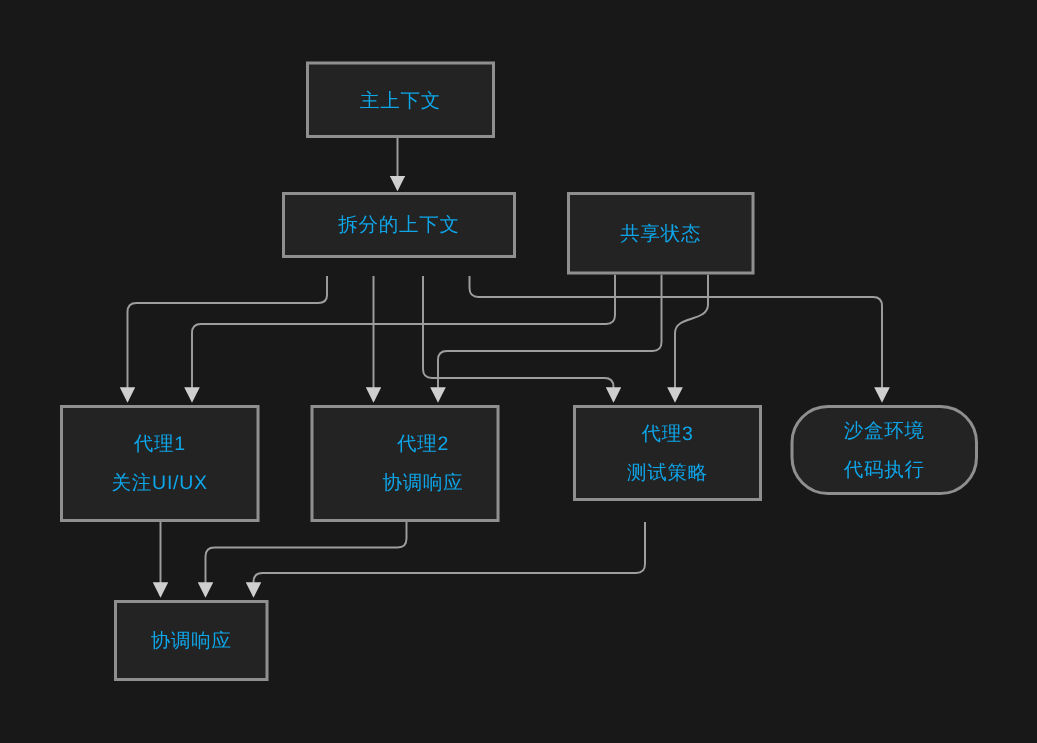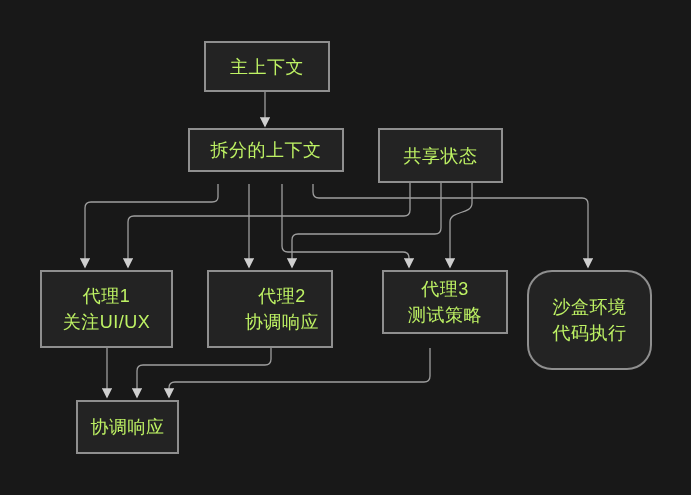--- a/index.html
+++ b/index.html
@@ -14,39 +14,39 @@
     overflow:hidden;
   }
   #edge-layer{
     position:absolute;left:0;top:0;width:691px;height:495px;
   }
   .node{
     position:absolute;
     box-sizing:border-box;
     background:#232323;
     border:2px solid #8f8f8f;
-    color:#bef264;
+    color:#0ea5e9;
     display:flex;
     flex-direction:column;
     align-items:center;
     justify-content:center;
-    font-size:18px;
+    font-size:13px;
     font-weight:500;
     letter-spacing:0.5px;
     line-height:26px;
     text-align:center;
   }
   
   #node-main-context        {left:204px;top:41px; width:126px;height:51px;}
   #node-split-context       {left:188px;top:128px;width:156px;height:44px;}
   #node-shared-state        {left:378px;top:128px;width:125px;height:55px;}
   #node-agent1              {left:40px; top:270px;width:133px;height:78px;}
   #node-agent2              {left:207px;top:270px;width:126px;height:78px;padding-left:24px;}
   #node-agent3              {left:382px;top:270px;width:126px;height:64px;}
-  #node-sandbox             {left:527px;top:270px;width:125px;height:100px;border-radius:25px;}
+  #node-sandbox             {left:527px;top:270px;width:125px;height:60px;border-radius:25px;}
   #node-coordinated-response{left:76px; top:400px;width:103px;height:54px;}
   .edge{
     fill:none;
     stroke:#9e9e9e;
     stroke-width:1.3px;
   }
 </style>
 </head>
 <body>
 

